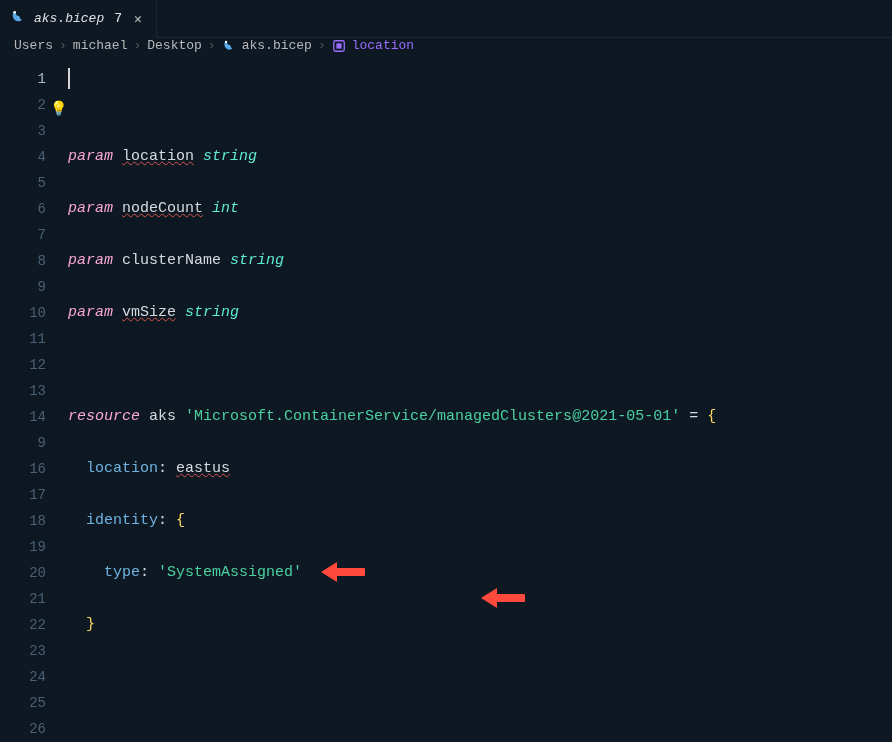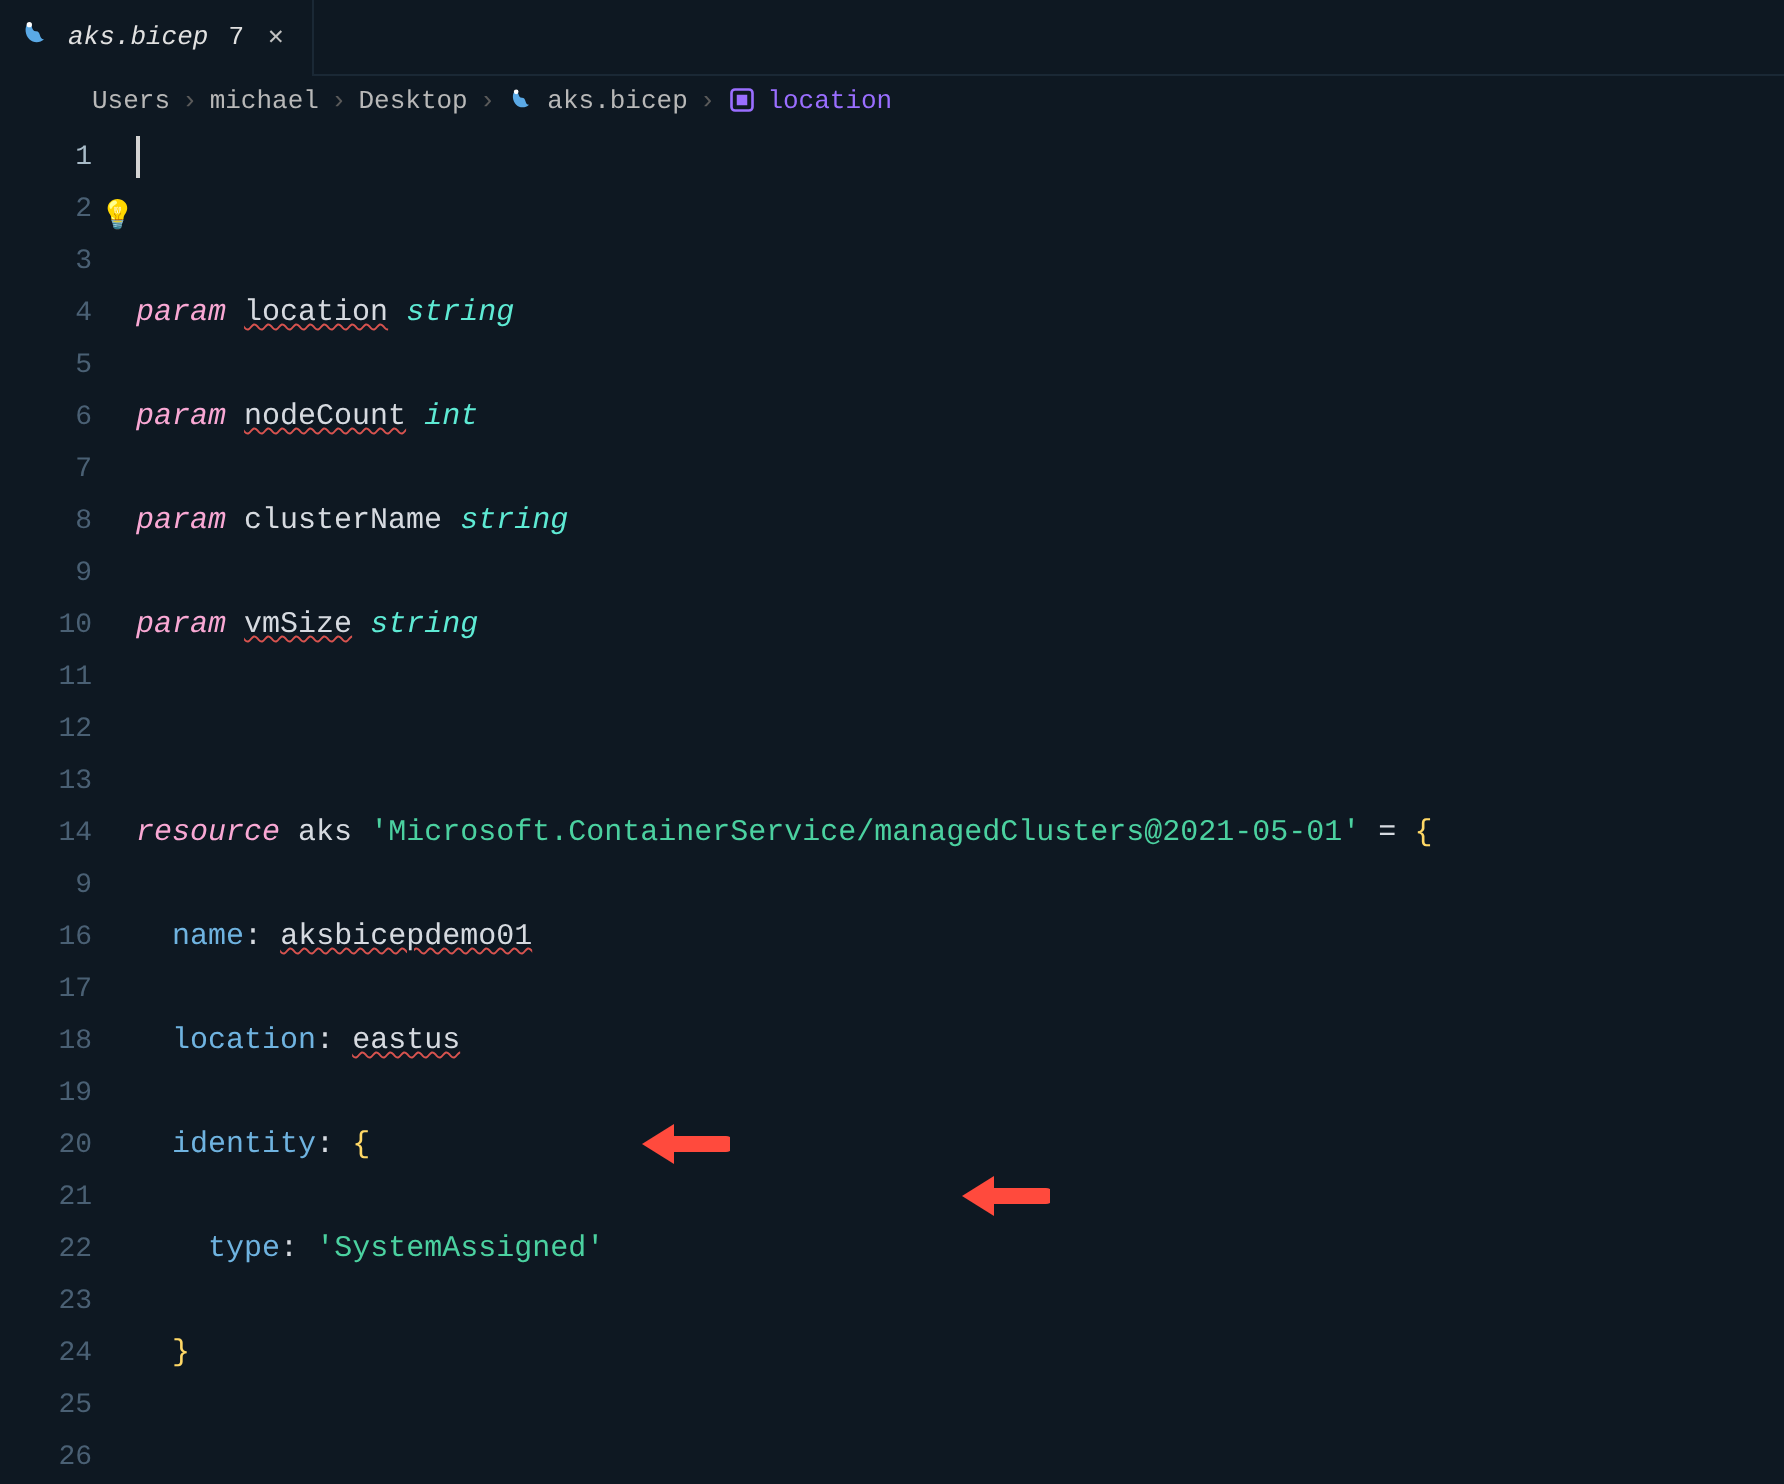--- a/index.html
+++ b/index.html
@@ -40,27 +40,25 @@
     }
     .close-icon {
       color: #c0c0c0;
       font-style: normal;
       cursor: pointer;
       padding: 2px 4px;
     }
     .breadcrumb {
       height: 24px;
       display: flex;
-      align-items: center;
       padding: 0 14px;
       font-size: 13px;
       color: #b8b8b8;
       gap: 6px;
       background: #0e1822;
-      margin-left: 32px;
     }
     .breadcrumb .sep { color: #5a5a5a; }
     .breadcrumb-icon svg { width: 14px; height: 14px; vertical-align: middle; }
     .breadcrumb .symbol-color { color: #9a6eff; }
     .editor {
       display: flex;
       padding-top: 4px;
     }
     .gutter {
       width: 68px;
@@ -182,21 +180,20 @@
   </div>
   <div class="code">
     <span class="bulb">💡</span>
     <span class="cursor-line" style="top:2px;"></span>
 <div><span class="kw">param</span> <span class="underline-wavy ident">location</span> <span class="type">string</span></div>
 <div><span class="kw">param</span> <span class="underline-wavy ident">nodeCount</span> <span class="type">int</span></div>
 <div><span class="kw">param</span> <span class="ident">clusterName</span> <span class="type">string</span></div>
 <div><span class="kw">param</span> <span class="underline-wavy ident">vmSize</span> <span class="type">string</span></div>
 <div> </div>
 <div><span class="kw">resource</span> <span class="ident">aks</span> <span class="str">'Microsoft.ContainerService/managedClusters@2021-05-01'</span> <span class="eq">=</span> <span class="brace">{</span></div>
-<div>  <span class="prop">name</span><span class="ident">:</span> <span class="underline-wavy ident">aksbicepdemo01</span></div>
 <div>  <span class="prop">location</span><span class="ident">:</span> <span class="underline-wavy ident">eastus</span></div>
 <div>  <span class="prop">identity</span><span class="ident">:</span> <span class="brace">{</span></div>
 <div>    <span class="prop">type</span><span class="ident">:</span> <span class="str">'SystemAssigned'</span></div>
 <div>  <span class="brace">}</span></div>
 <div> </div>
 
 
 
 
 

